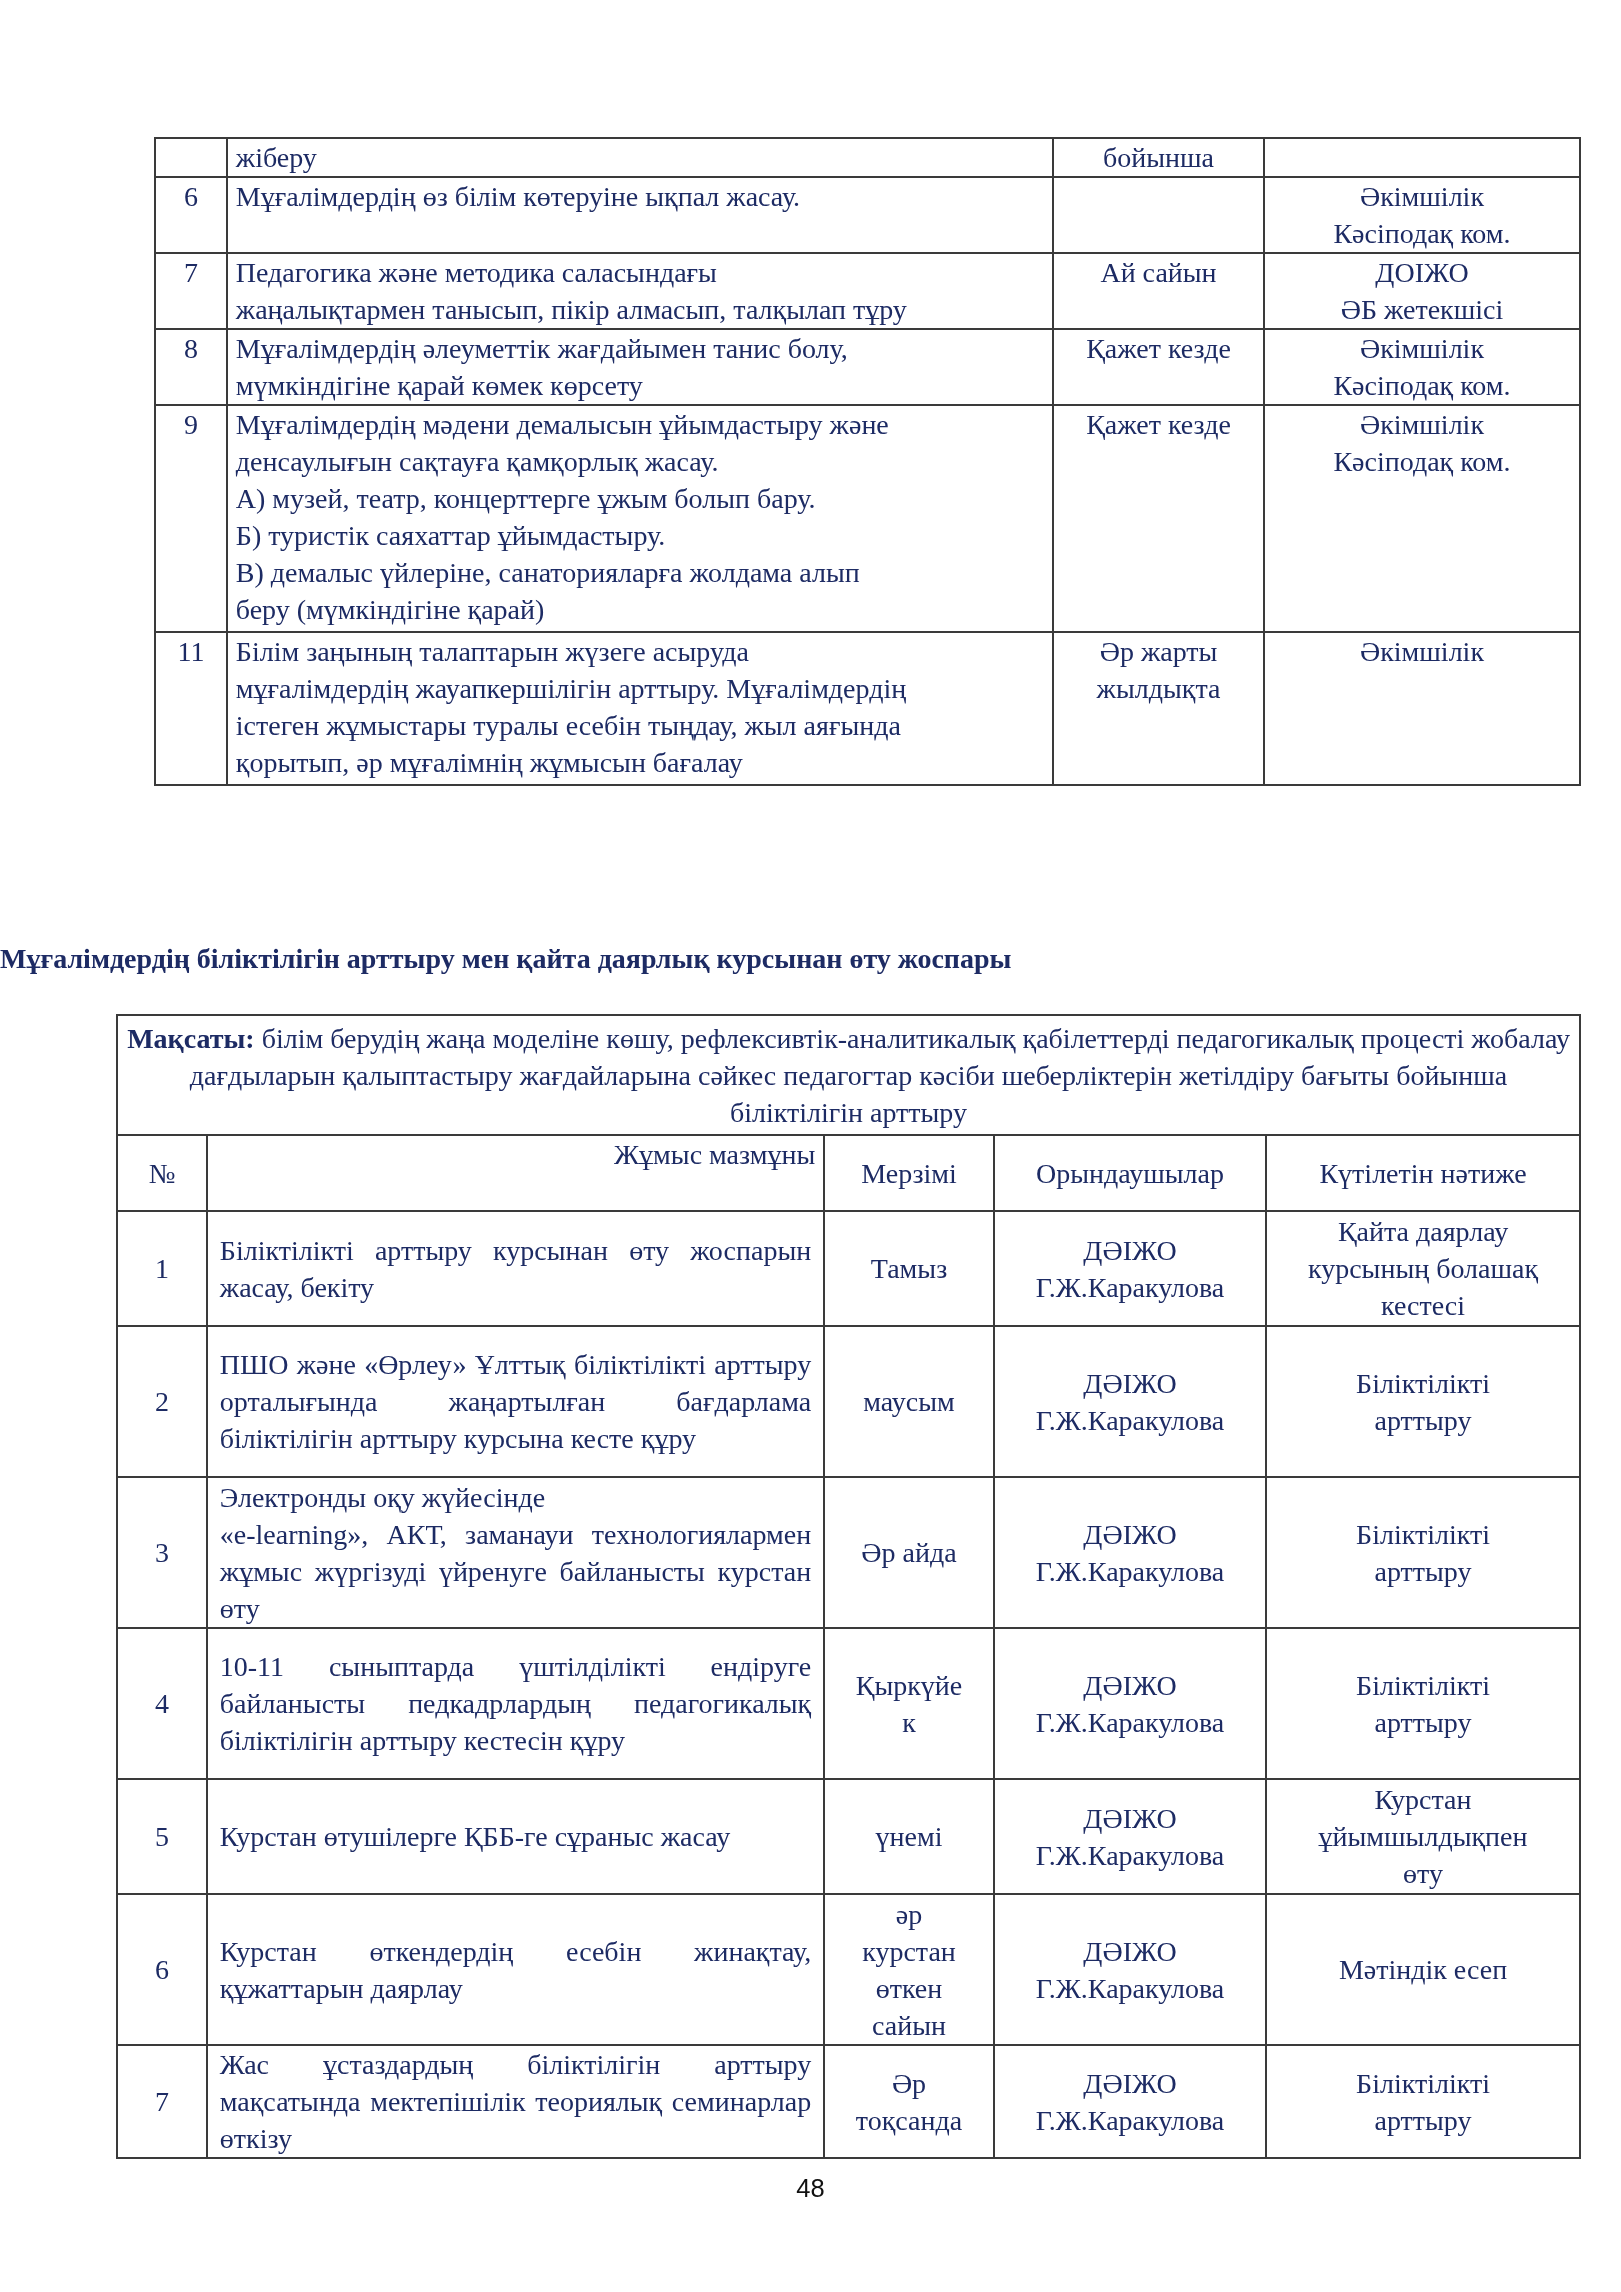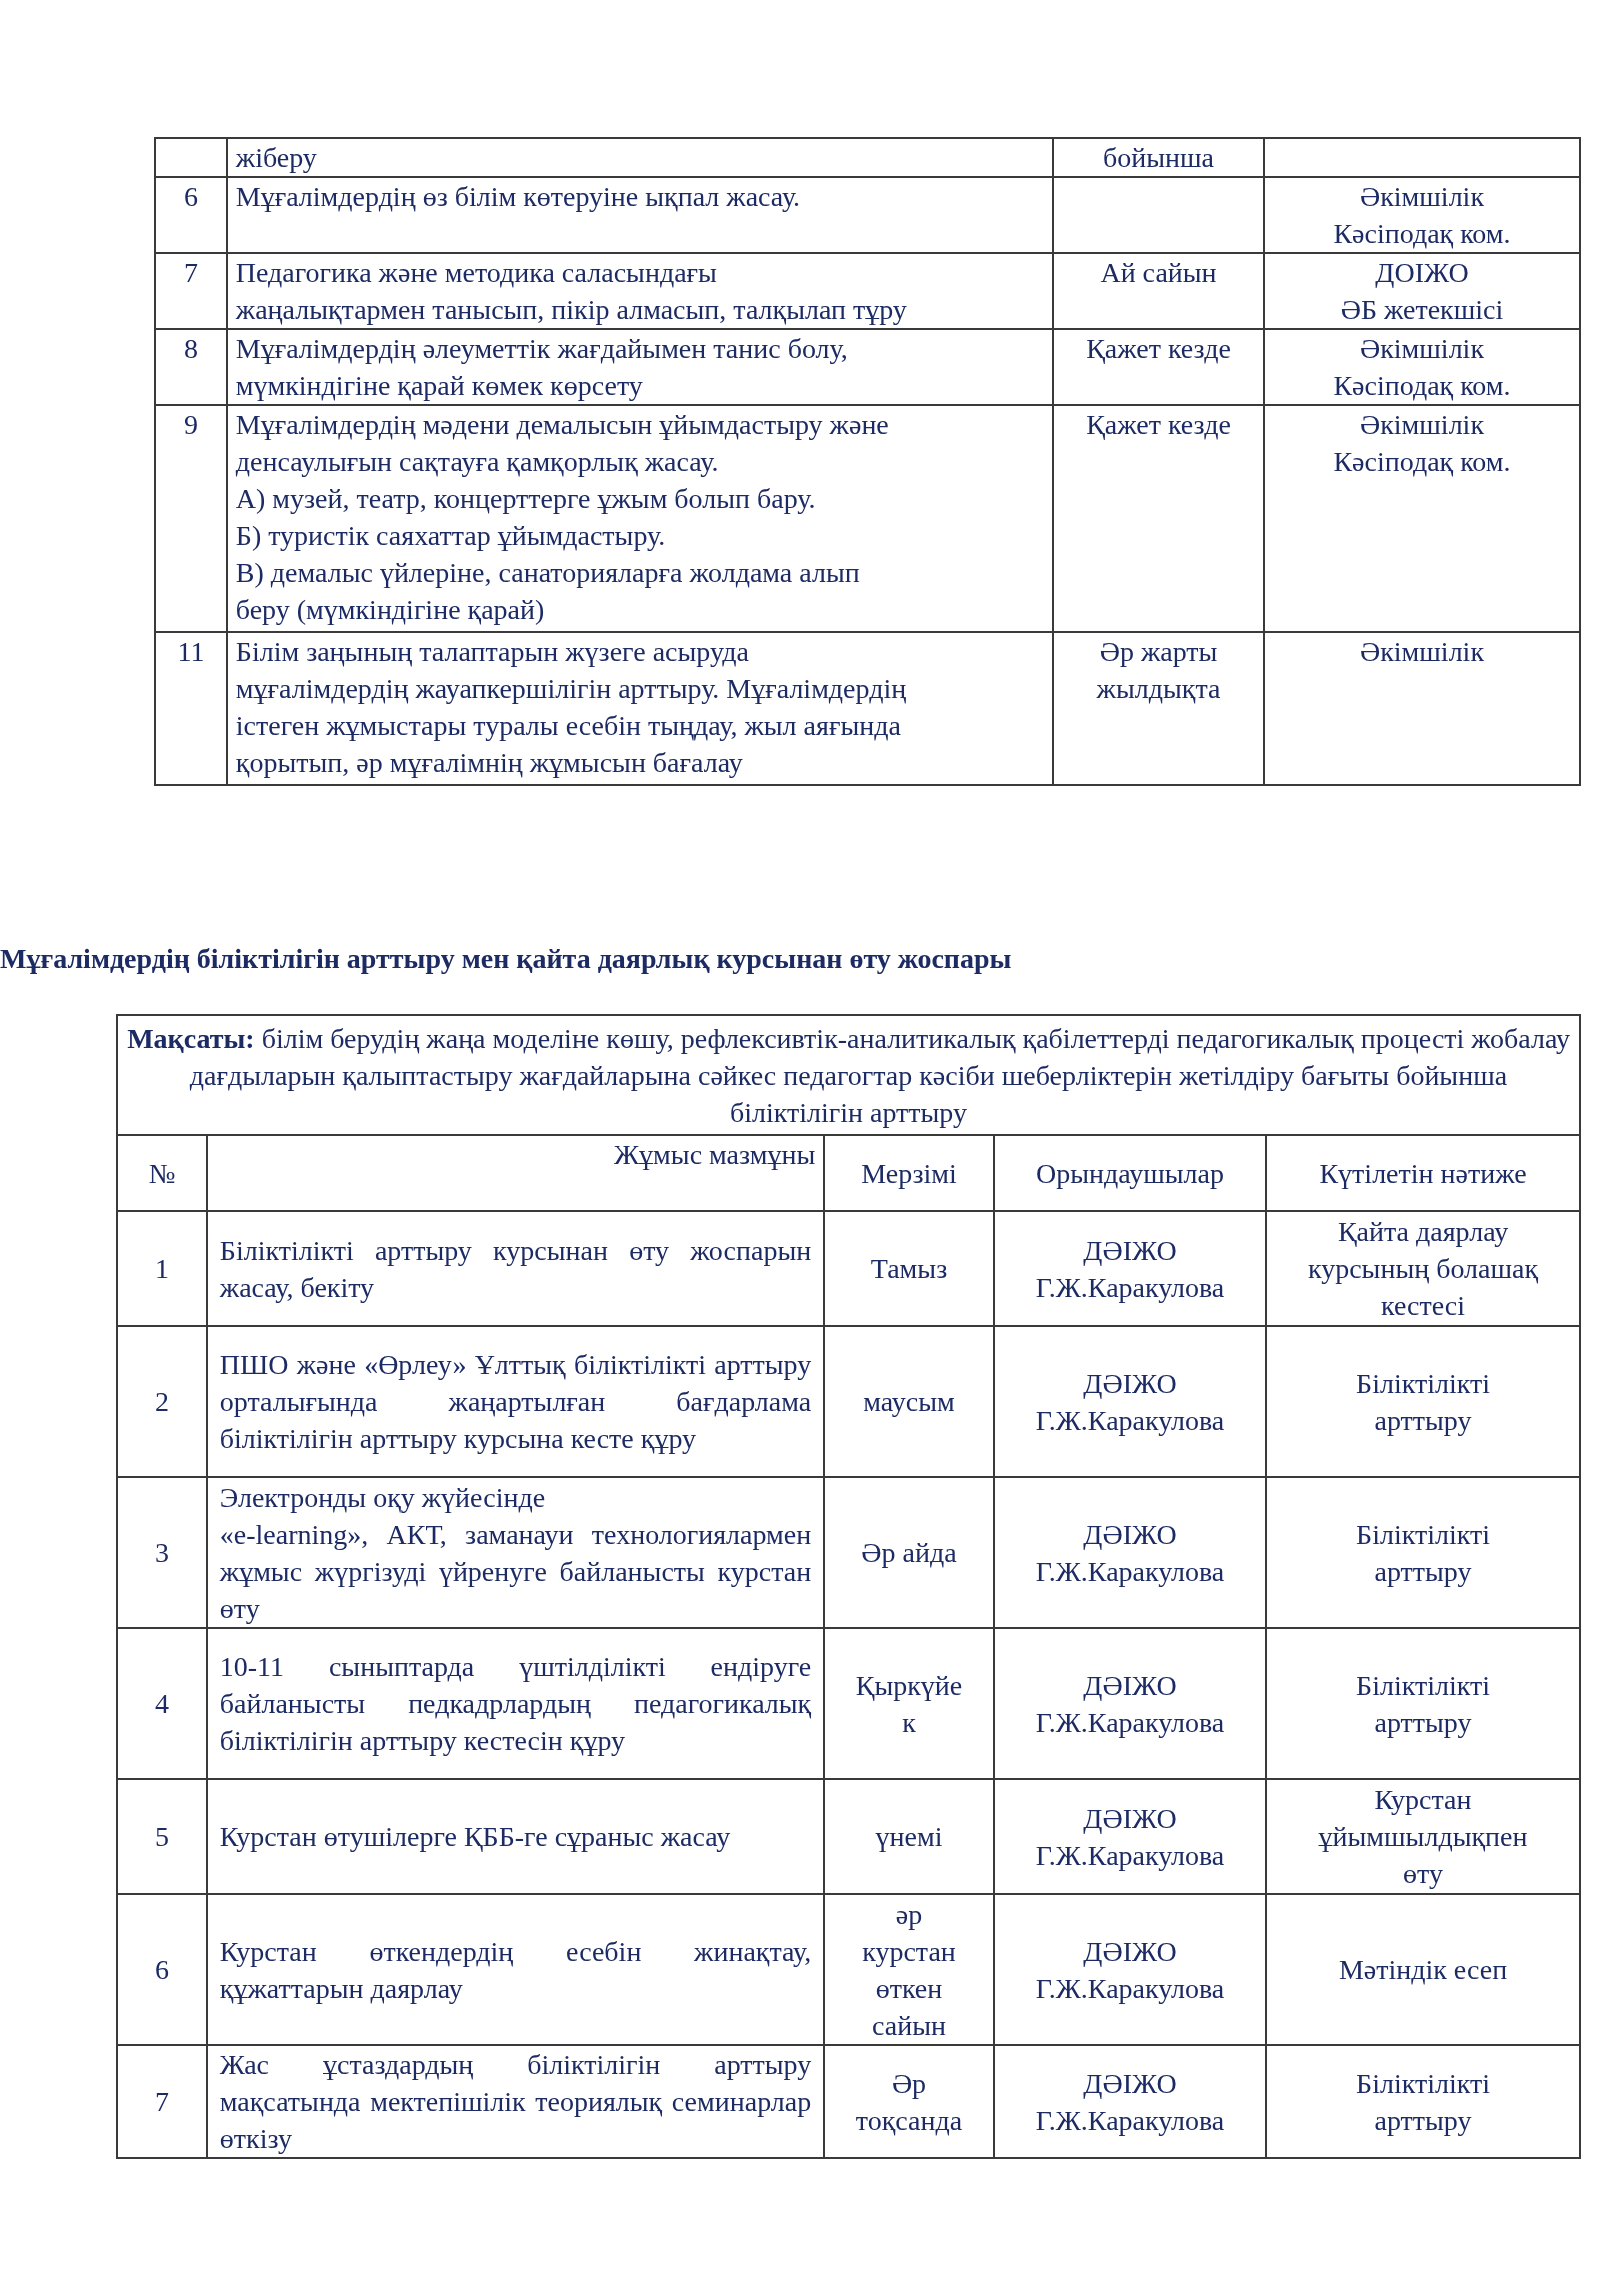--- a/index.html
+++ b/index.html
@@ -188,19 +188,20 @@
         <td class="ml">Әр
 тоқсанда</td>
         <td class="ml">ДӘІЖО
 Г.Ж.Каракулова</td>
         <td class="ml">Біліктілікті
 арттыру</td>
       </tr>
     </tbody>
   </table>
 
+  <div class="pagenum">48</div>
 </div>
 
 <style>
   .ml { white-space: pre-line; margin-left: 15px; }
   .t1 td { white-space: pre-line; }
 </style>
 
 
 </body></html>

